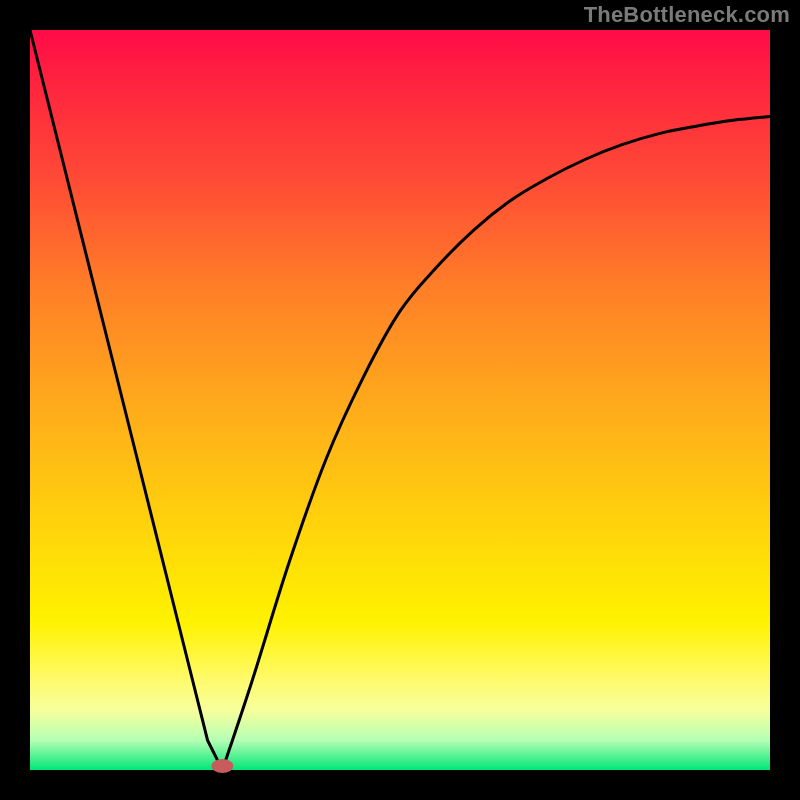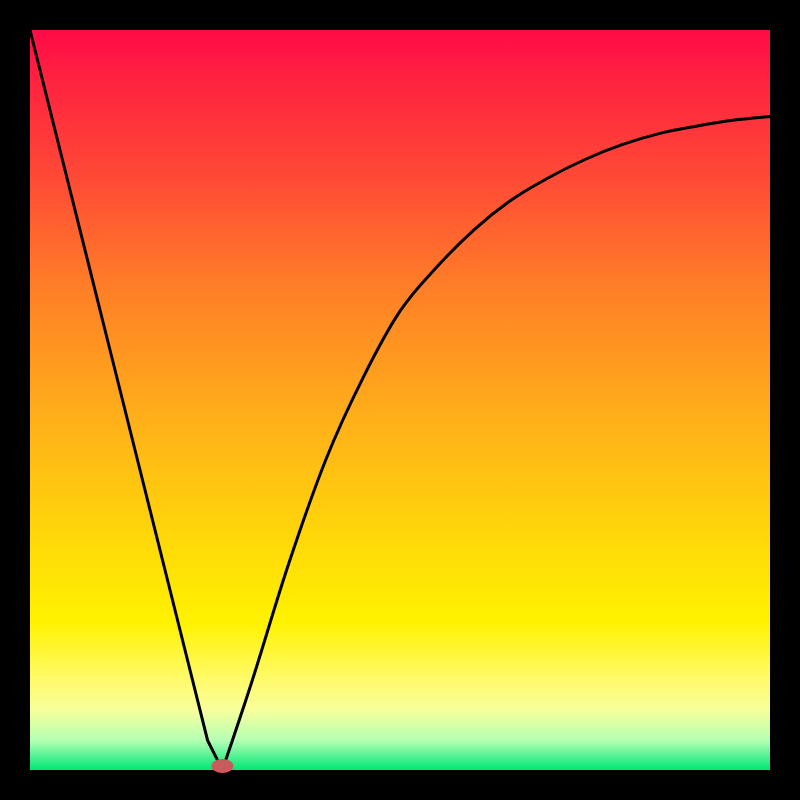--- a/index.html
+++ b/index.html
@@ -64,13 +64,14 @@
 
   <div class="plot">
 
     <svg class="curve" viewBox="0 0 740 740" preserveAspectRatio="none">
       <path fill="none" stroke="#000" stroke-width="3" stroke-linecap="round" d="M 0.00 0.00 L 37.00 148.00 L 74.00 296.00 L 111.00 444.00 L 148.00 592.00 L 177.60 710.40 L 192.40 740.00 C 197.73 724.02, 210.01 688.50, 222.00 651.20 C 233.99 613.90, 245.68 572.76, 259.00 532.80 C 272.32 492.84, 282.68 462.50, 296.00 429.20 C 309.32 395.90, 319.68 374.44, 333.00 347.80 C 346.32 321.16, 356.68 301.18, 370.00 281.20 C 383.32 261.22, 393.68 251.45, 407.00 236.80 C 420.32 222.15, 430.68 211.79, 444.00 199.80 C 457.32 187.81, 467.68 179.52, 481.00 170.20 C 494.32 160.88, 504.68 155.33, 518.00 148.00 C 531.32 140.67, 541.68 135.49, 555.00 129.50 C 568.32 123.51, 578.68 119.36, 592.00 114.70 C 605.32 110.04, 615.68 106.93, 629.00 103.60 C 642.32 100.27, 652.68 98.60, 666.00 96.20 C 679.32 93.80, 689.68 92.01, 703.00 90.28 C 716.32 88.55, 733.34 87.25, 740.00 86.58"></path>
       <ellipse rx="11" ry="7" fill="#c75c5c" stroke="none" cx="192.40" cy="736.00"></ellipse>
     </svg>
 
   </div>
 
+  <div class="watermark">TheBottleneck.com</div>
 </div>
 
 </body></html>

